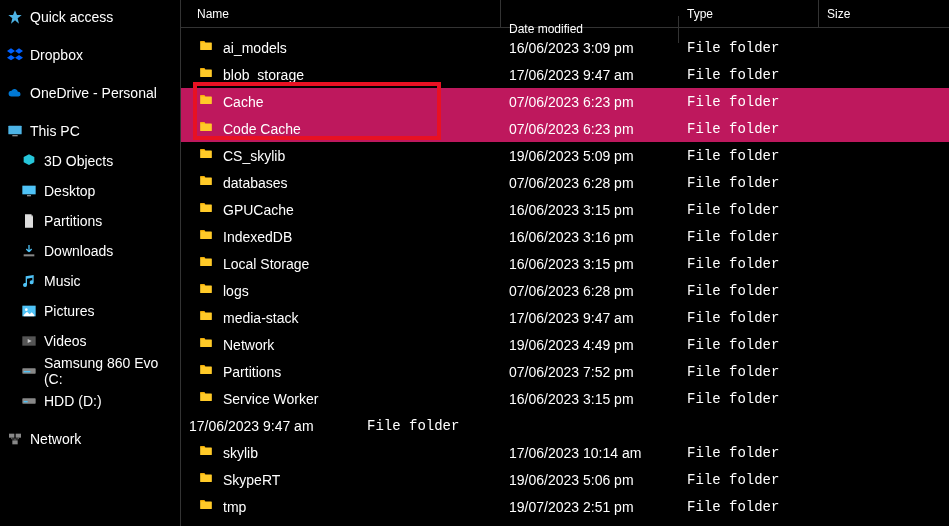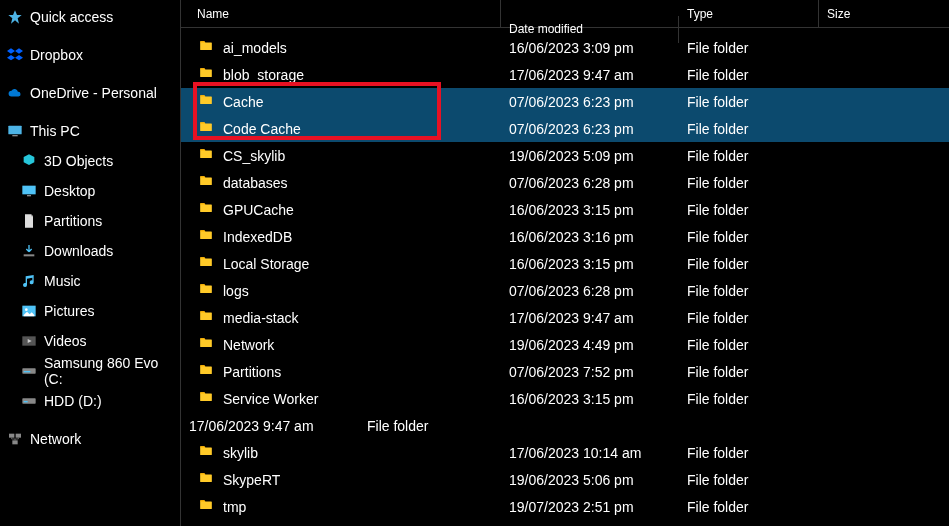--- a/index.html
+++ b/index.html
@@ -62,32 +62,32 @@
     overflow: hidden;
     padding-top: 6px;
   }
   .file-row {
     display: flex;
     height: 27px;
     align-items: center;
     position: relative;
   }
   .file-row.selected {
-    background: #0c4a6e;
+    background: #be185d;
   }
   .file-row .c1 {
     width: 320px;
     padding-left: 16px;
     display: flex;
     align-items: center;
     gap: 8px;
     position: relative;
   }
   .file-row .c2 { width: 178px; padding-left: 8px; }
-  .file-row .c3 { width: 140px; padding-left: 8px; }
+  .file-row .c3 { width: 140px; padding-left: 8px; font-family: Liberation Mono, monospace; }
   .file-row .c4 { flex:1; padding-left: 8px; }
   .folder-icon {
     width: 18px;
     height: 14px;
   }
   .red-box {
     position: absolute;
     border: 4px solid #e81123;
     pointer-events: none;
   }

